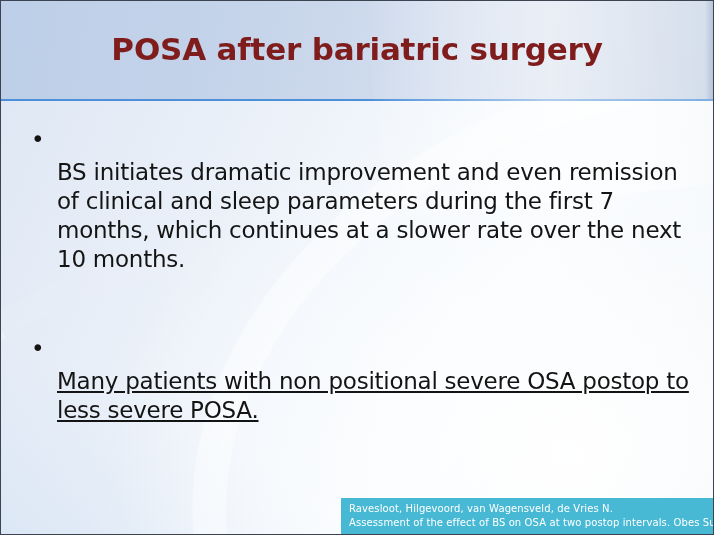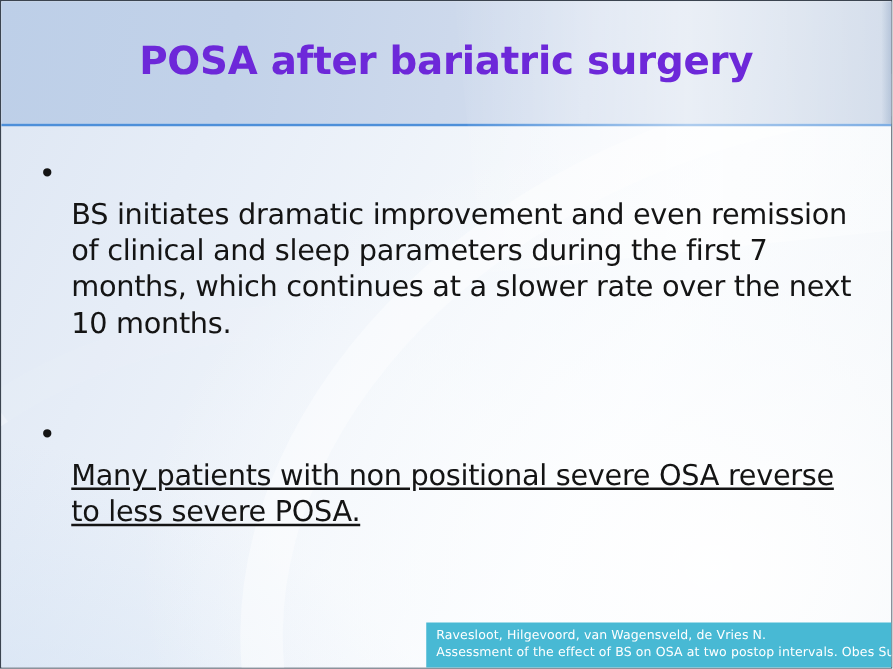--- a/index.html
+++ b/index.html
@@ -132,21 +132,21 @@
   }
   .slide-title {
     position: absolute;
     left: 0;
     right: 0;
     top: 30px;
     text-align: center;
     font-family: "DejaVu Sans", sans-serif;
     font-size: 31px;
     font-weight: bold;
-    color: #6d28d9;
+    color: #7f1d1d;
     letter-spacing: -0.2px;
     white-space: nowrap;
   }
 
   
   .body-area {
     position: absolute;
     left: 30px;
     top: 124px;
     width: 660px;
@@ -221,21 +221,21 @@
 
   <div class="body-area">
 
     <div class="bullet-row">
       <span class="bullet-mark">•</span>
       <span class="bullet-text">BS initiates dramatic improvement and even remission of clinical and sleep parameters during the first 7 months, which continues at a slower rate over the next 10 months.</span>
     </div>
 
     <div class="bullet-row">
       <span class="bullet-mark">•</span>
-      <span class="bullet-text underlined">Many patients with non positional severe OSA reverse to less severe POSA.</span>
+      <span class="bullet-text underlined">Many patients with non positional severe OSA postop to less severe POSA.</span>
     </div>
 
   </div>
 
   <div class="citation-box">
     <div class="citation-line">Ravesloot, Hilgevoord,  van Wagensveld, de Vries N.</div>
     <div class="citation-line">Assessment of the effect of BS on OSA at two postop intervals.  Obes Surg 2014</div>
   </div>
 
 </div>

